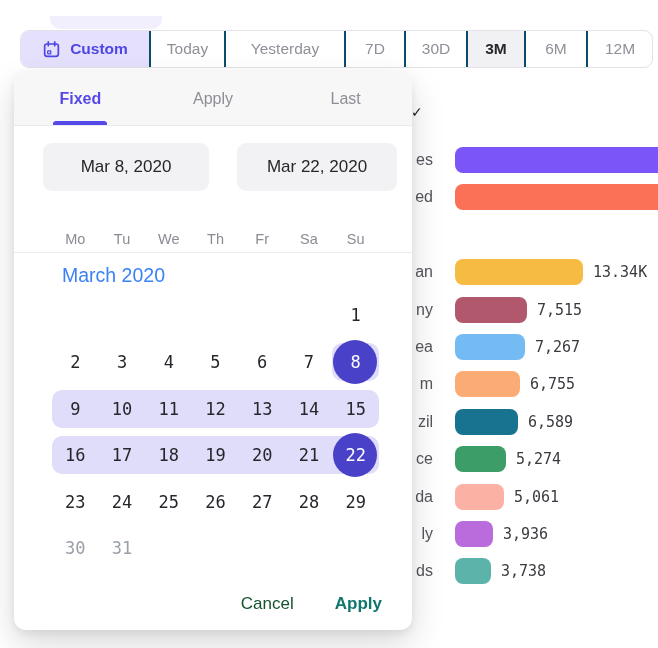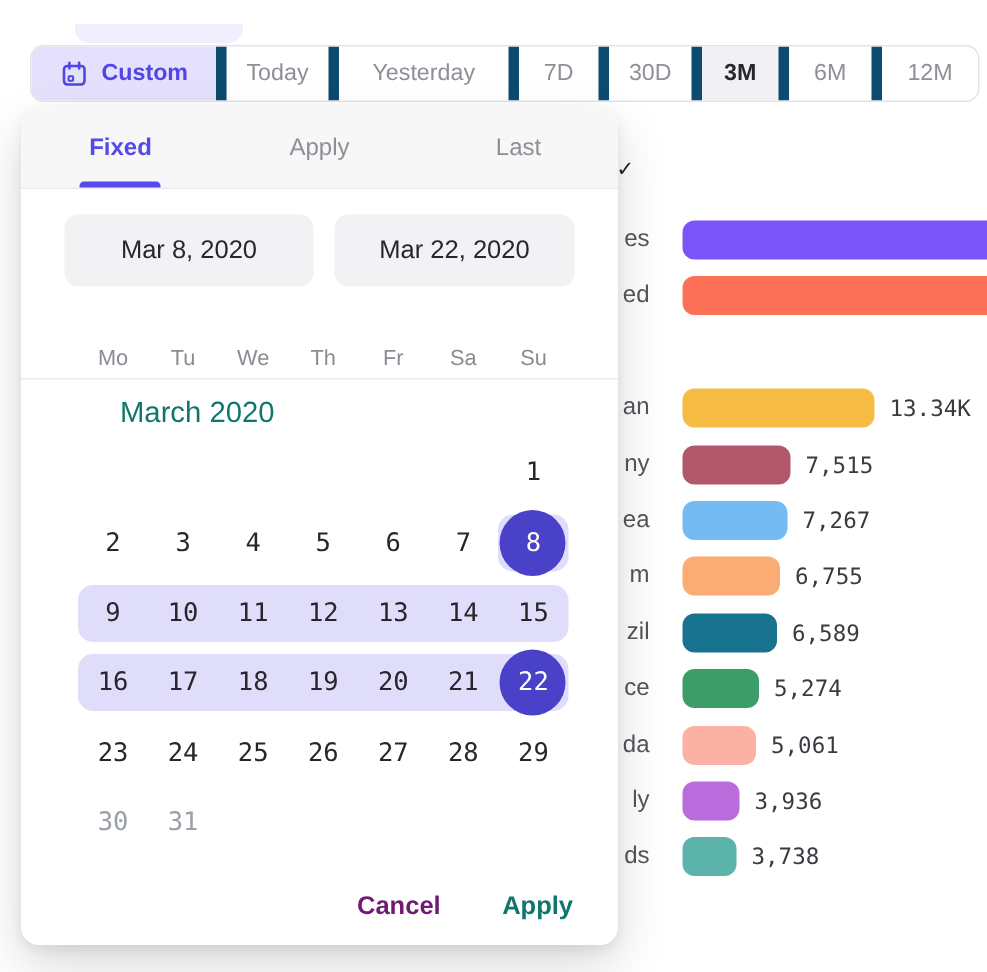--- a/index.html
+++ b/index.html
@@ -8,21 +8,21 @@
   .stage { position:relative; width:658px; height:648px; background:#fff; }
 
   
   .top-artifact { position:absolute; left:50px; top:16px; width:112px; height:13px;
                   background:#e9e6fc; opacity:.65; border-radius:0 0 10px 10px; }
 
   
   .toolbar { position:absolute; left:20px; top:30px; height:38px; display:flex;
              background:#fff; border:1px solid #e3e3e7; border-radius:9px; overflow:hidden; }
   .tb-item { display:flex; align-items:center; justify-content:center; gap:9px;
-             border-right:7px solid #0c4a6e; color:#8f8f98; font-size:15.5px; cursor:pointer; }
+             border-right:2px solid #0c4a6e; color:#8f8f98; font-size:15.5px; cursor:pointer; }
   .tb-item:last-child { border-right:none; }
   .tb-item.custom { background:#e5e1fc; color:#4f46e5; font-weight:600; }
   .tb-item.sel { background:#f1f1f3; color:#27272c; font-weight:600; }
   .cal-ic { width:19px; height:19px; display:block; }
 
   
   .chart { position:absolute; left:385px; top:0; width:273px; height:648px; }
   .crow { position:absolute; left:0; width:273px; height:26px; }
   .crow .lab { position:absolute; left:0; top:0; width:48px; height:26px; line-height:26px;
                text-align:right; font-size:16px; color:#55555c; }
@@ -38,54 +38,54 @@
              box-shadow:0 3px 8px rgba(0,0,0,.07), 0 14px 34px rgba(0,0,0,.15); }
   .pp-header { position:absolute; left:0; top:0; width:398px; height:54px;
                background:#f7f7f8; border-bottom:1px solid #eaeaed;
                border-radius:12px 12px 0 0; display:flex; }
   .pp-tab { flex:1; display:flex; align-items:center; justify-content:center;
             font-size:16px; color:#8e8e96; cursor:pointer; }
   .pp-tab.active { color:#5549e9; font-weight:600; }
   .tab-underline { position:absolute; bottom:0; left:39px; width:54px; height:4px;
                    background:#5549e9; border-radius:3px 3px 0 0; }
 
-  .inputs { position:absolute; left:29px; top:71px; display:flex; gap:14px; }
+  .inputs { position:absolute; left:29px; top:71px; display:flex; gap:28px; }
   .date-box { height:48px; background:#f2f2f4; border-radius:9px; display:flex;
               align-items:center; justify-content:center; font-size:17px; color:#26262b;
               cursor:pointer; }
   .date-box.from { width:166px; }
   .date-box.to   { width:160px; }
 
   .wk-grid { position:absolute; left:38px; width:327px; display:grid;
              grid-template-columns:repeat(7,1fr); }
   .weekdays { top:154px; height:26px; }
   .weekdays span { text-align:center; line-height:26px; font-size:14.5px; color:#8b8b93; }
   .wk-divider { position:absolute; left:0; top:180px; width:398px; height:1px; background:#ececef; }
 
-  .month-label { position:absolute; left:66px; top:192px; font-size:19.5px; color:#0f766e;
+  .month-label { position:absolute; left:48px; top:192px; font-size:19.5px; color:#3b82f6;
                  font-weight:500; }
 
   .week { height:40px; }
   .week .day { position:relative; z-index:2; text-align:center; line-height:40px;
                font-family:"DejaVu Sans Mono", monospace; font-size:17px; color:#26262c;
                cursor:pointer; }
   .week .day.muted { color:#9aa0a6; }
   .week .day.sel { color:#ffffff; }
   .range-pill { position:absolute; left:0; top:1px; width:327px; height:38px;
                 background:#dfddf9; border-radius:10px; z-index:0; }
   .range-pill.partial { left:280px; width:47px; }
   .day-circle { position:absolute; top:-2px; width:44px; height:44px; border-radius:50%;
                 background:#4a41c9; z-index:1; }
   .day-circle.su { left:281px; }
   .w1 { top:223px; } .w2 { top:270px; } .w3 { top:317px; }
   .w4 { top:363px; } .w5 { top:410px; } .w6 { top:456px; }
 
   .pp-footer { position:absolute; right:30px; bottom:16px; display:flex; gap:41px;
                align-items:center; }
-  .btn-cancel { font-size:17px; font-weight:700; color:#701a75; cursor:pointer; }
+  .btn-cancel { font-size:17px; font-weight:400; color:#14532d; cursor:pointer; }
   .btn-apply  { font-size:17px; font-weight:600; color:#0f766e; cursor:pointer; }
 </style>
 </head>
 <body>
 
 <div class="stage">
 
   <div class="top-artifact"></div>
 
   <div class="chart">

